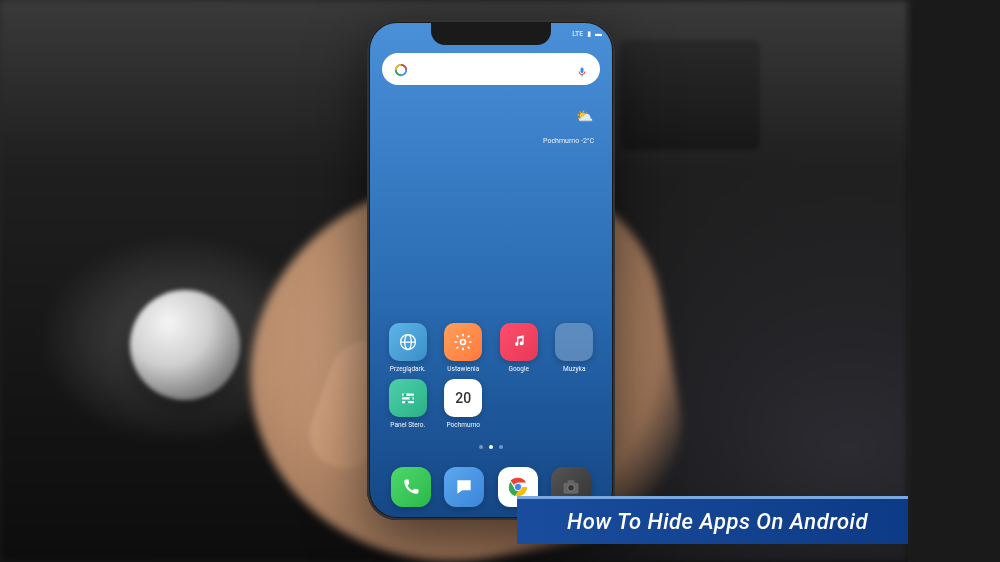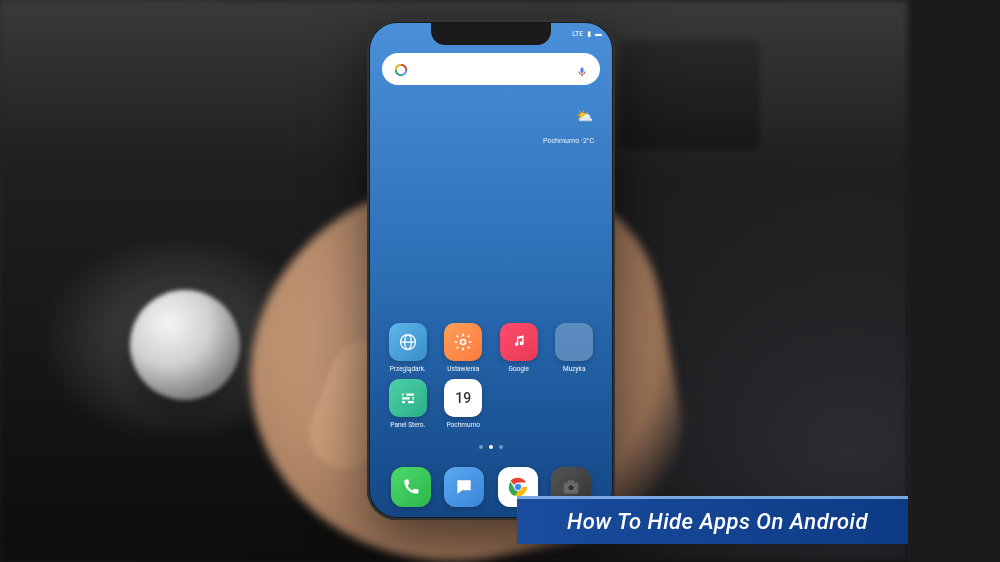--- a/index.html
+++ b/index.html
@@ -366,21 +366,21 @@
                 <rect x="4" y="16" width="16" height="3" fill="#fff" rx="1"></rect>
                 <circle cx="8" cy="7.5" r="2" fill="#2bb086"></circle>
                 <circle cx="16" cy="12.5" r="2" fill="#2bb086"></circle>
                 <circle cx="10" cy="17.5" r="2" fill="#2bb086"></circle>
               </svg>
           </div>
           <span class="app-label">Panel Stero.</span>
         </div>
         <div class="app">
           <div class="app-icon icon-calendar">
-            <span class="cal-day">19</span>
+            <span class="cal-day">20</span>
           </div>
           <span class="app-label">Pochmurno</span>
         </div>
       </div>
 
       <div class="page-dots">
         <div class="dot"></div>
         <div class="dot active"></div>
         <div class="dot"></div>
       </div>

